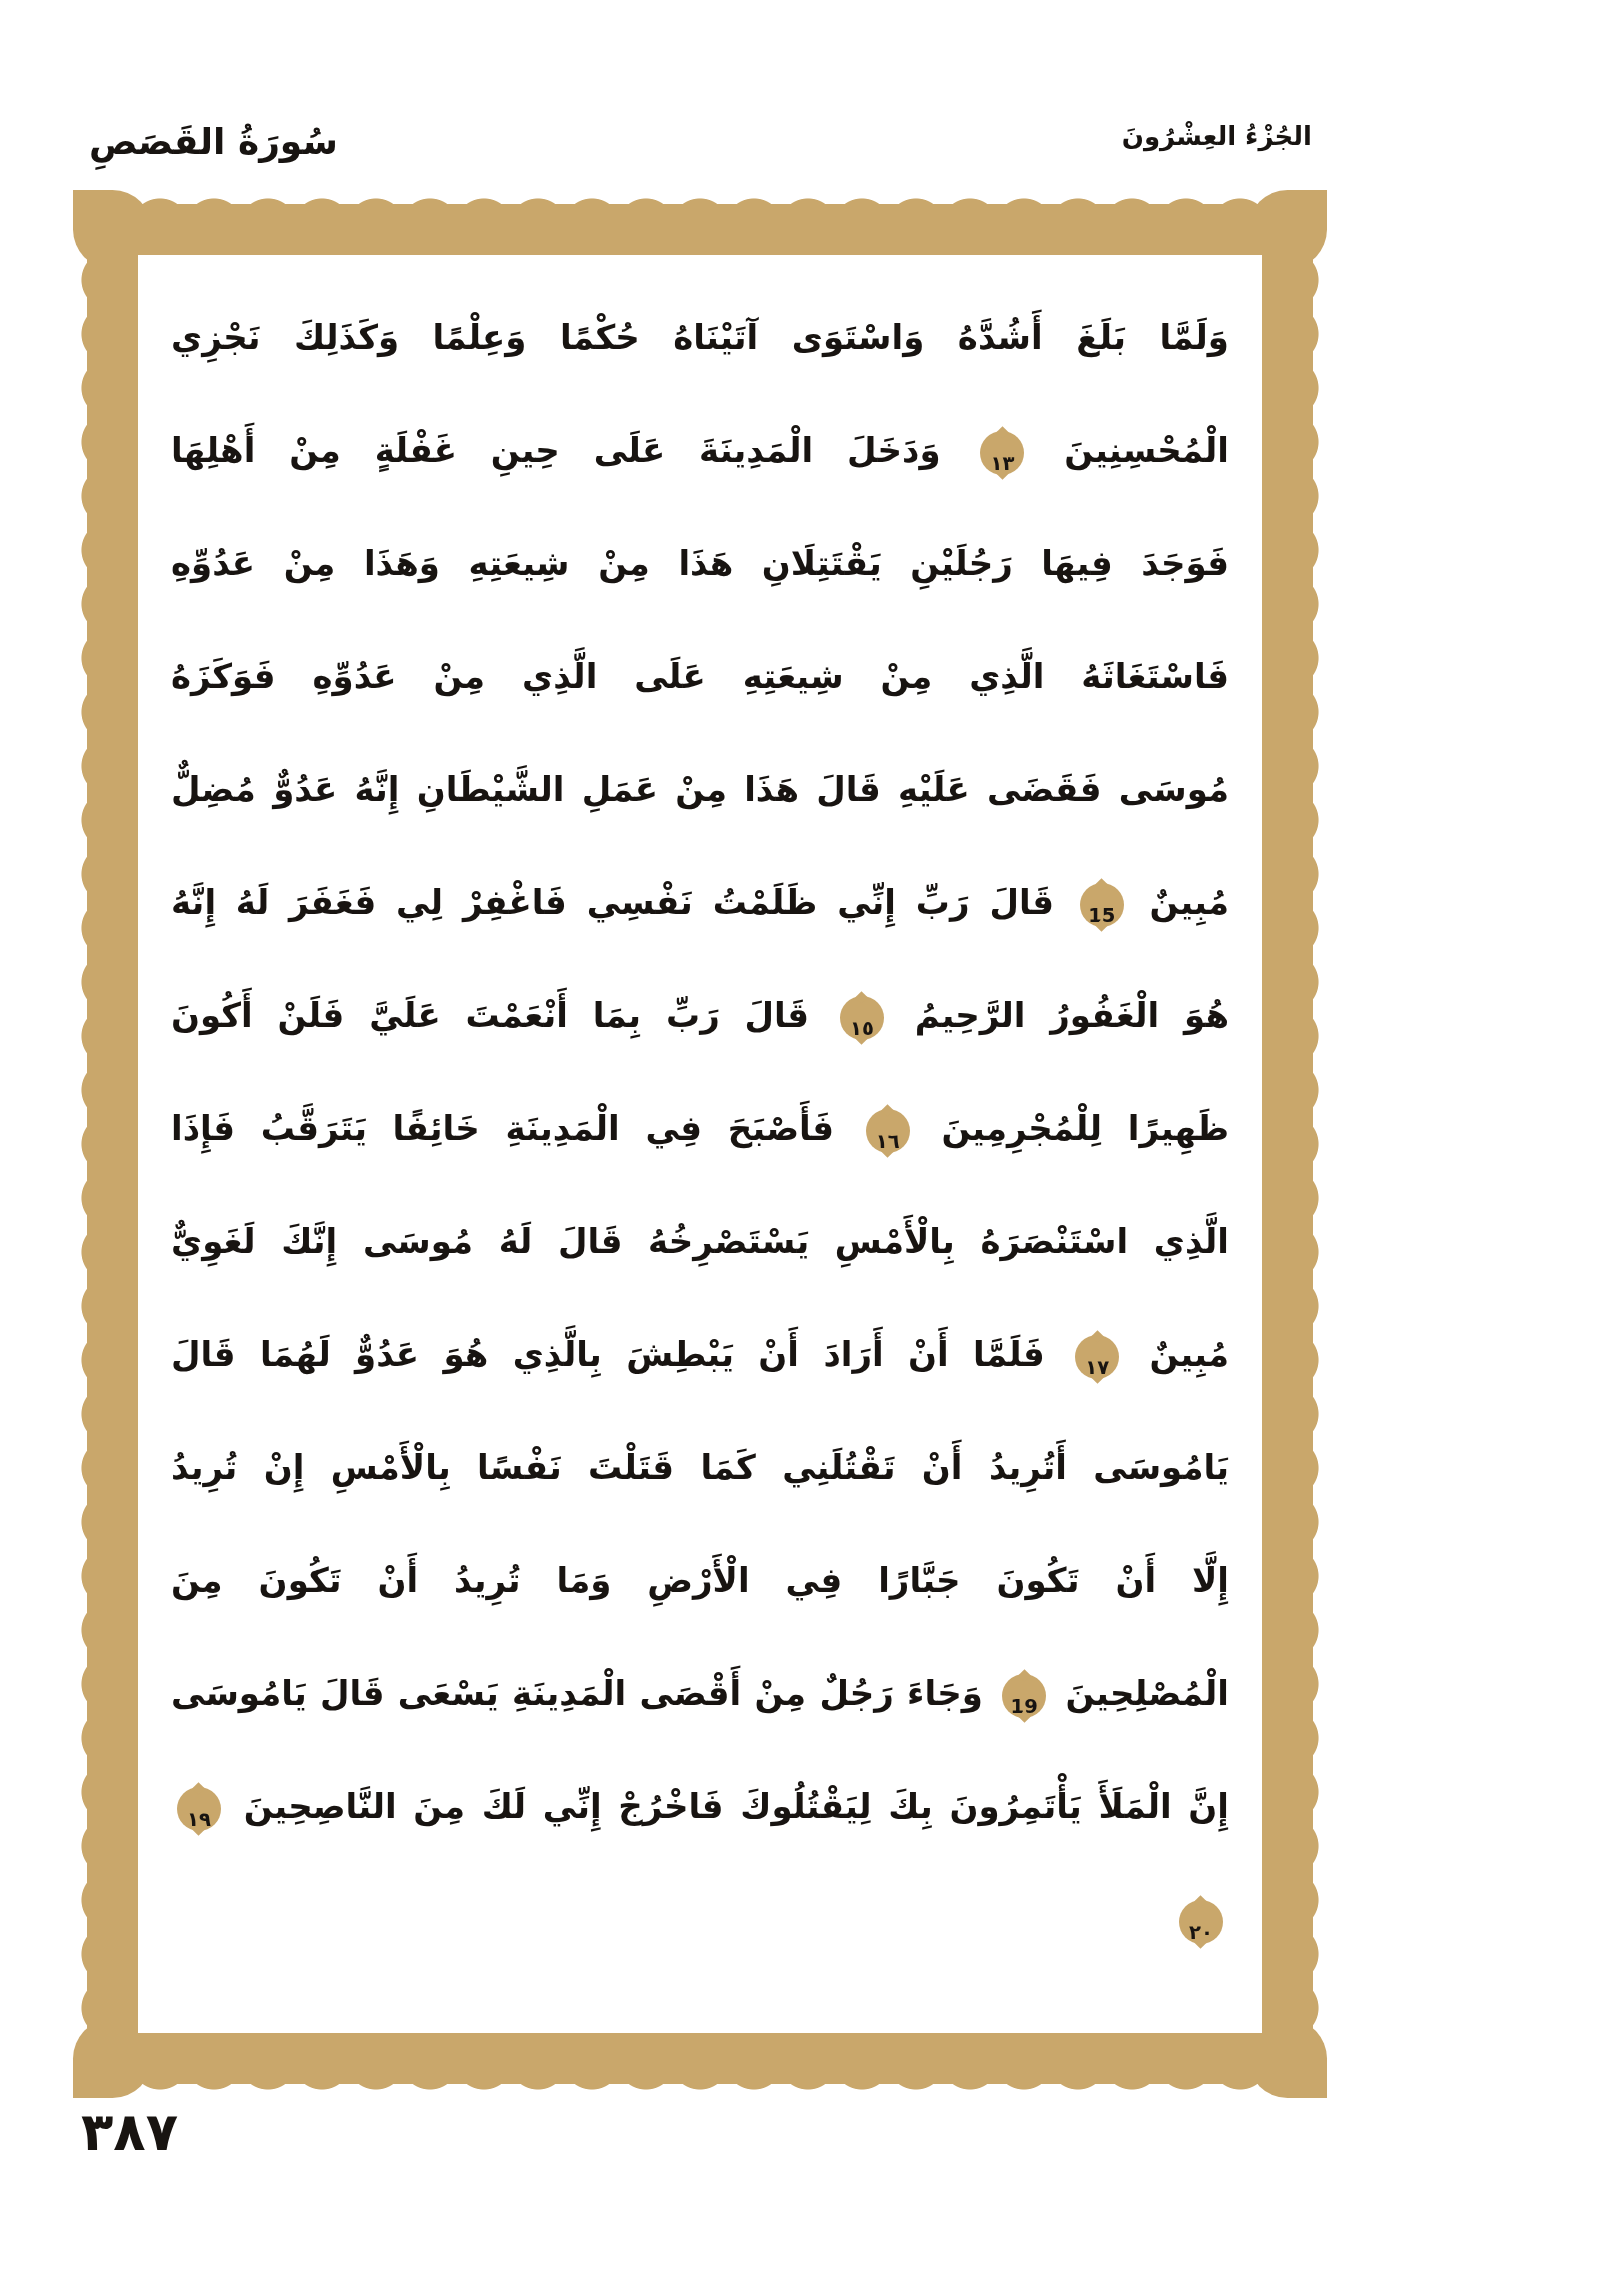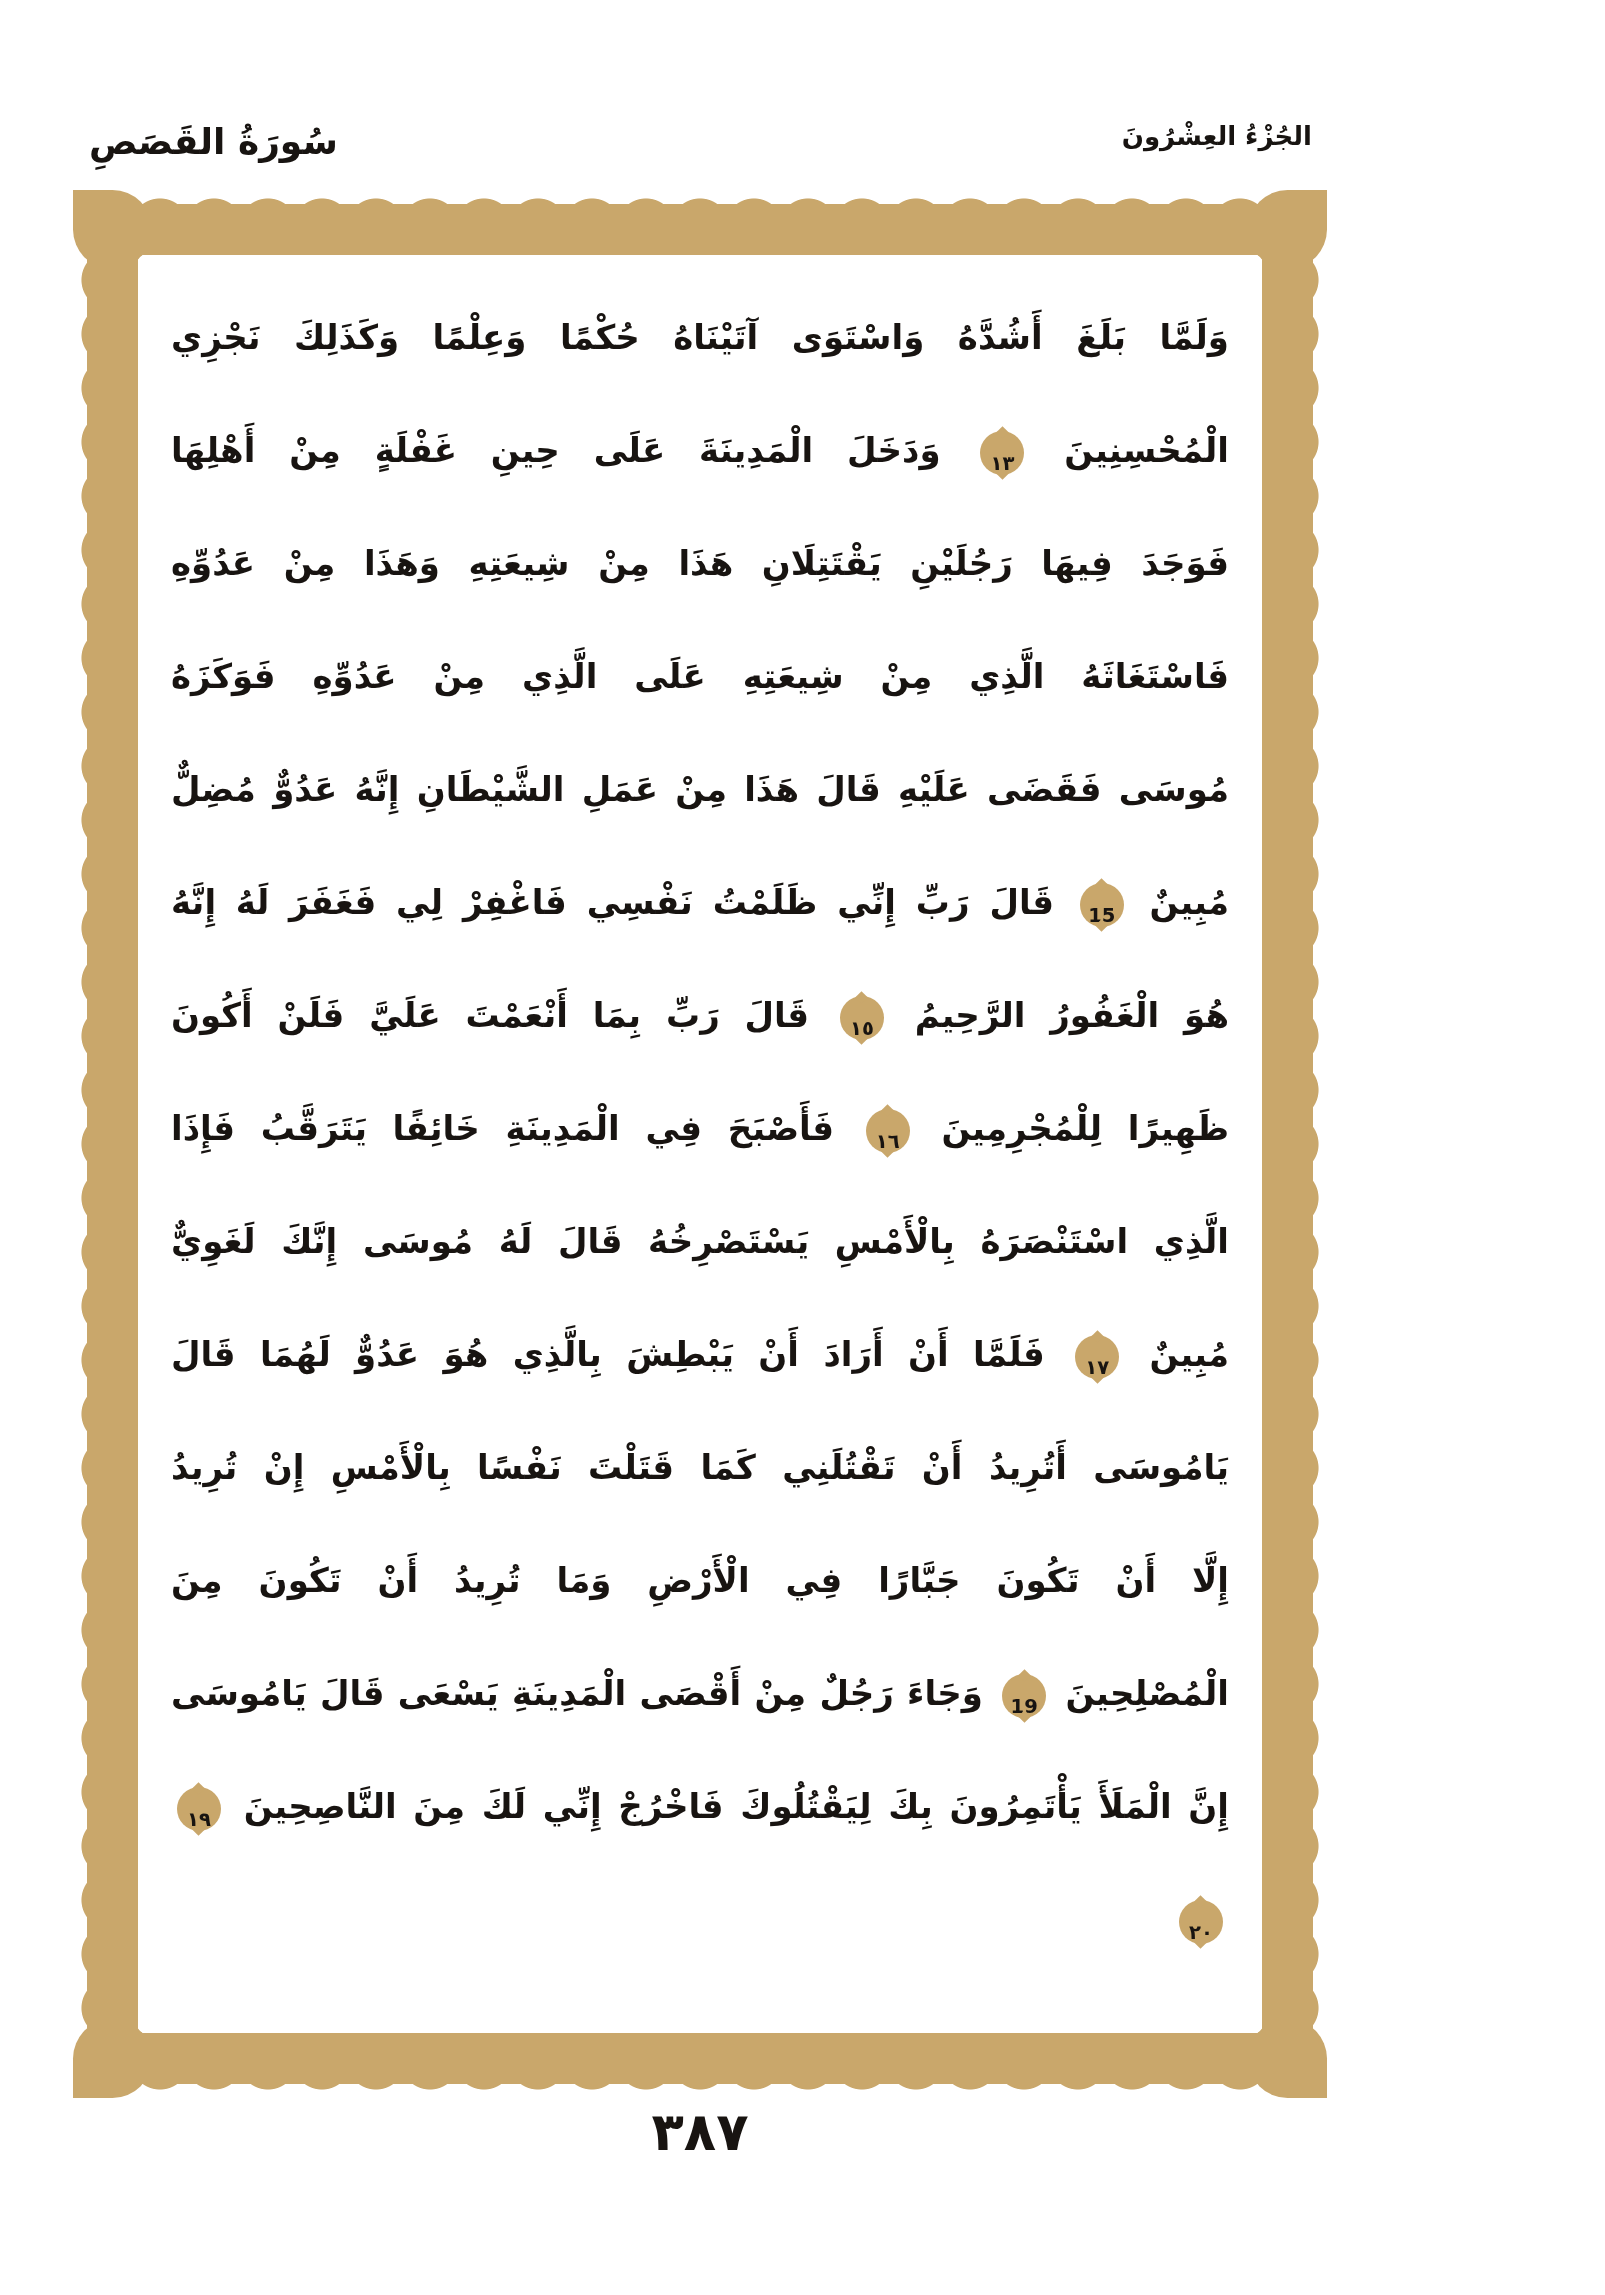--- a/index.html
+++ b/index.html
@@ -57,21 +57,20 @@
     background-size:30px 54px; background-repeat:repeat-y; background-position:left center;
   }
   .corner{position:absolute; width:79px; height:79px; background:var(--frame-gold);}
   .c-tl{left:-7.6px; top:-7.6px;    border-radius:0 100% 100% 100%;}
   .c-tr{right:-7.6px; top:-7.6px;   border-radius:100% 0 100% 100%;}
   .c-br{right:-7.6px; bottom:-7.6px;border-radius:100% 100% 0 100%;}
   .c-bl{left:-7.6px; bottom:-7.6px; border-radius:100% 100% 100% 0;}
   .inner{
     position:absolute; inset:57px;
     background:var(--paper);
-    border-radius:7px;
   }
   
   .lines{
     position:absolute; left:33px; right:33px; top:26px;
     direction:rtl;
   }
   .quran-line{
     height:113px; line-height:113px;
     text-align:justify; text-align-last:justify; text-justify:inter-word;
     font-size:34px; font-weight:bold; color:var(--ink);
@@ -88,21 +87,21 @@
     background:var(--frame-gold); transform:rotate(45deg);
   }
   .verse-marker::before{top:-3px;}
   .verse-marker::after{bottom:-3px;}
   .verse-num{
     font-size:19.6px; font-weight:bold; color:var(--ink); line-height:1;margin-top:22px;
   }
   
   .page-number{
     position:absolute; left:81px; top:2101px; width:1238px;
-    text-align:center; font-size:53px; font-weight:bold; color:var(--ink);
+    text-align:left; font-size:53px; font-weight:bold; color:var(--ink);
     direction:rtl;
   }
 </style>
 </head>
 <body>
 
 <div class="surah-title">سُورَةُ القَصَصِ</div>
 <div class="juz-title">الجُزْءُ العِشْرُونَ</div>
 
 <div class="frame">

